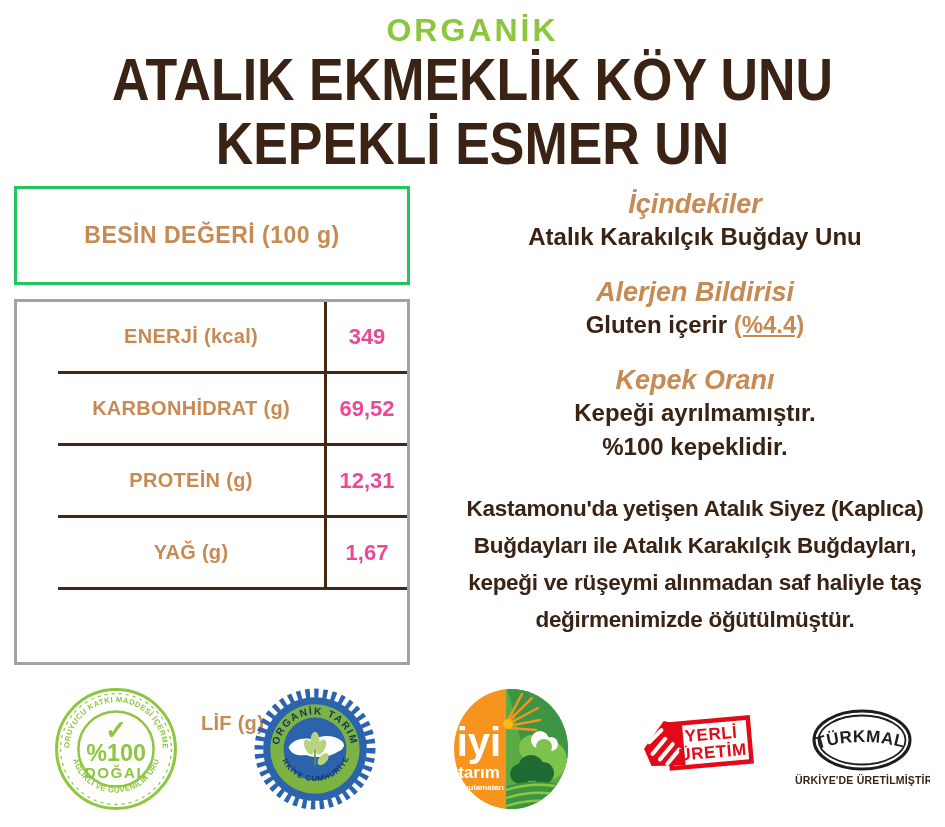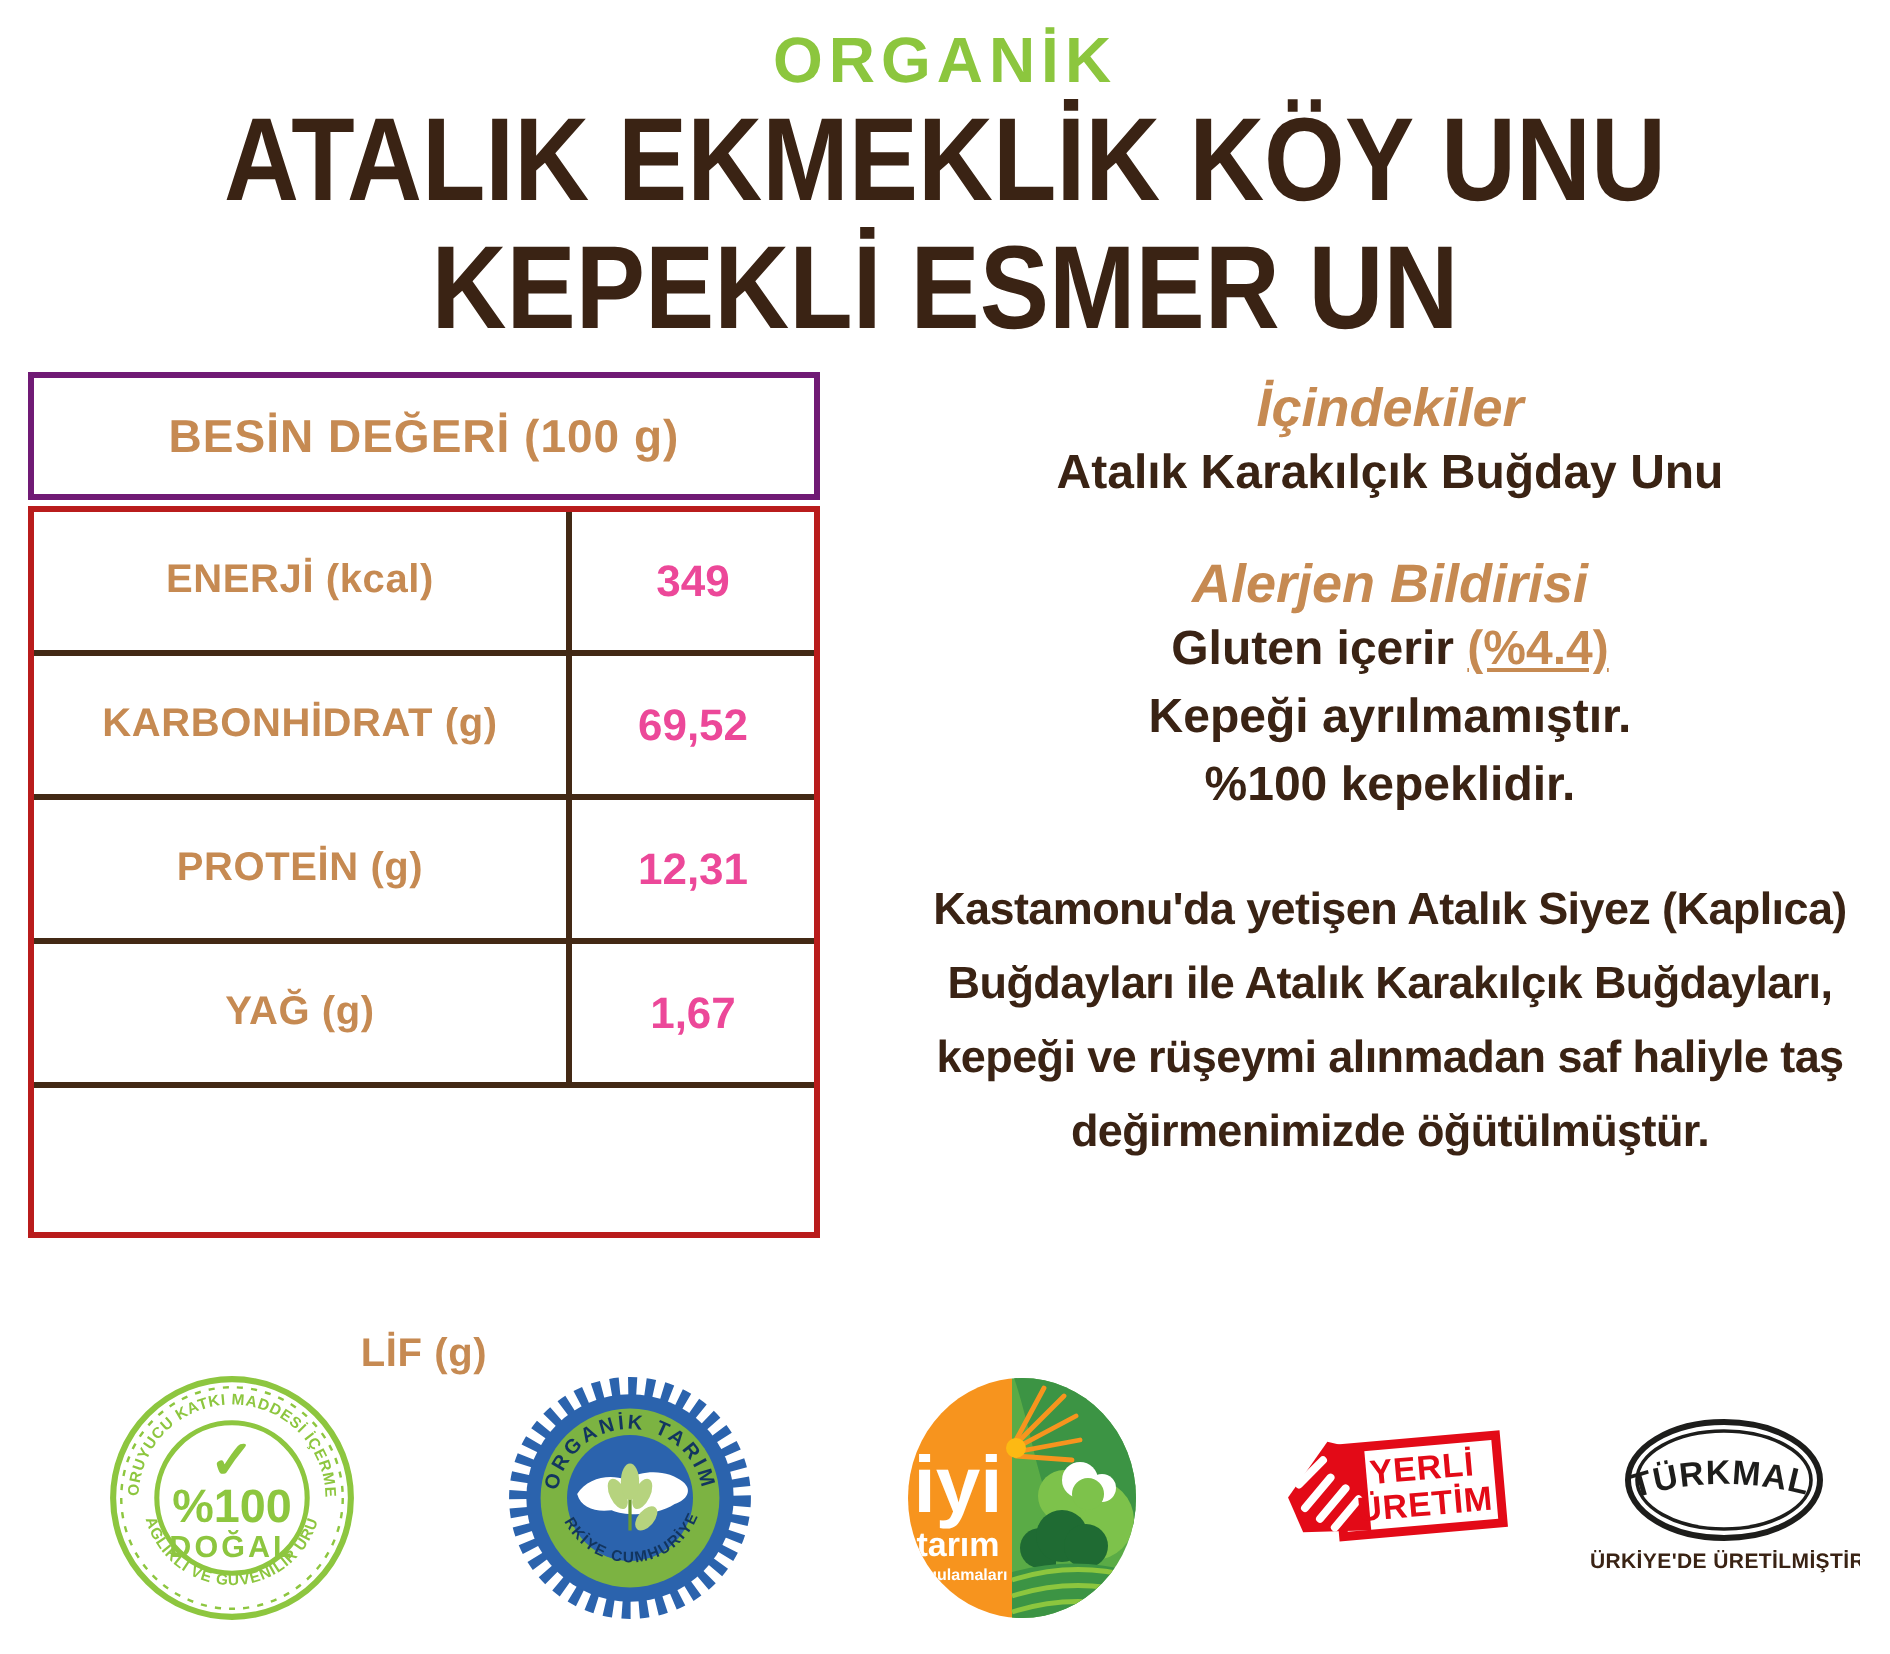--- a/index.html
+++ b/index.html
@@ -9,23 +9,23 @@
   
   .organic-label { position:absolute; top:12px; left:0; width:100%; text-align:center;
     font-size:32px; font-weight:bold; letter-spacing:3px; color:#8cc63e; }
   .main-title { position:absolute; top:48px; left:0; width:100%; text-align:center;
     font-weight:bold; color:#3a2314; font-size:59px; line-height:64px;
     transform:scaleX(0.88); transform-origin:50% 0; letter-spacing:0px; }
 
   
   .ntable { position:absolute; left:14px; top:186px; width:396px; }
   .ntable-header { border:3px solid #4329158; }
-  .ntable-header { border:3px solid #701a75; height:64px; display:flex; align-items:center; justify-content:center;
+  .ntable-header { border:3px solid #22c55e; height:99px; display:flex; align-items:center; justify-content:center;
     color:#c68a52; font-size:23px; font-weight:bold; letter-spacing:0.5px; }
-  .ntable-body { border:3px solid #b91c1c; margin-top:3px; }
+  .ntable-body { border:3px solid #a3a3a3; margin-top:14px;padding-left:41px; }
   .nrow { display:flex; height:72px; border-bottom:3px solid #432915; }
   .nrow:last-child { border-bottom:none;flex-direction:column; }
   .ncell-label { flex:0 0 266px; display:flex; align-items:center; justify-content:center;
     color:#c68a52; font-size:20px; font-weight:bold; letter-spacing:0.3px; }
   .ncell-value { flex:1; border-left:3px solid #432915; display:flex; align-items:center; justify-content:center;
     color:#ec4899; font-size:22px; font-weight:bold; }
 
   
   .info { position:absolute; left:448px; top:188px; width:494px; text-align:center;
     color:#3a2314; font-weight:bold; }
@@ -75,20 +75,21 @@
     </div>
   </div>
 
   <div class="info">
     <div class="heading">İçindekiler</div>
     <div class="line">Atalık Karakılçık Buğday Unu</div>
 
     <div class="heading">Alerjen Bildirisi</div>
     <div class="line"><span>Gluten içerir </span><span class="accent">(%4.4)</span></div>
 
+    <div class="heading">Kepek Oranı</div>
     <div class="line">Kepeği ayrılmamıştır.</div>
     <div class="line">%100 kepeklidir.</div>
 
     <div class="desc">Kastamonu'da yetişen Atalık Siyez (Kaplıca) Buğdayları ile Atalık Karakılçık Buğdayları, kepeği ve rüşeymi alınmadan saf haliyle taş değirmenimizde öğütülmüştür.</div>
   </div>
 
   <svg class="badge" style="left:53px; top:686px;" width="126" height="126" viewBox="0 0 124 124">
     <defs>
       <path id="n100-top" d="M16,62 A46,46 0 0 1 108,62"></path>
       <path id="n100-bot" d="M20,74 A44,44 0 0 0 104,74"></path>

